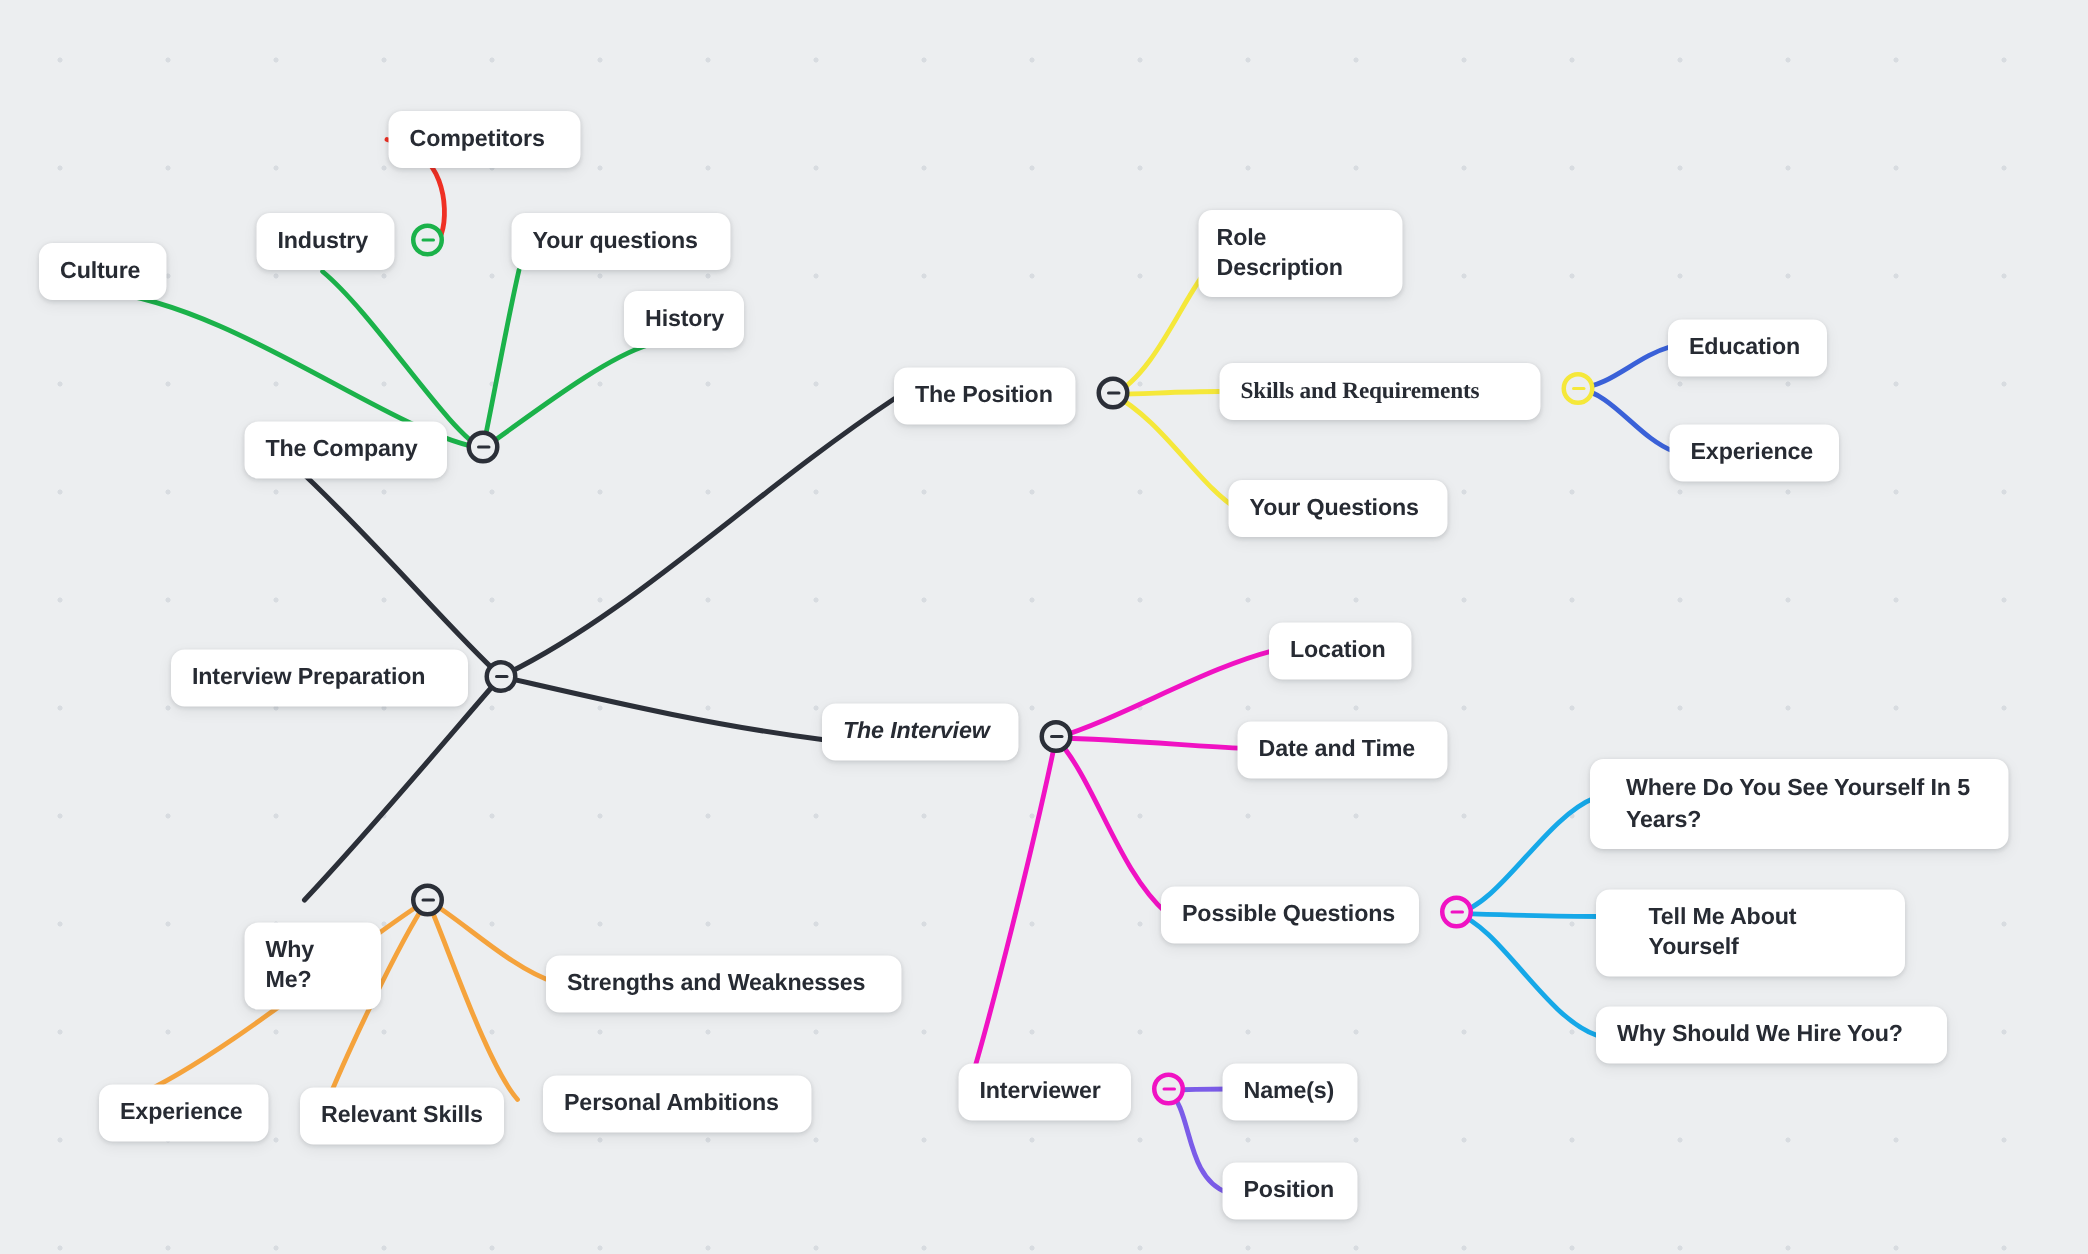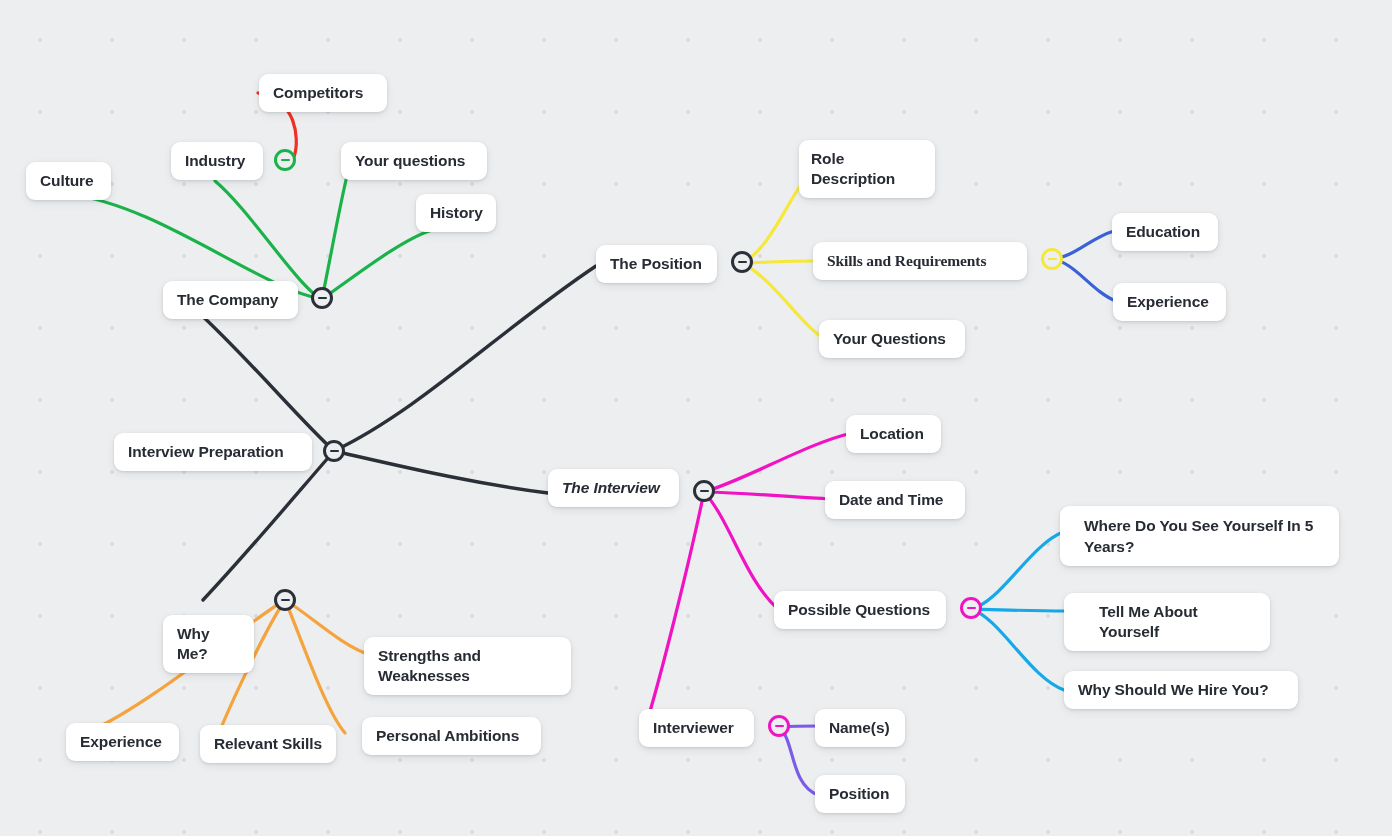--- a/index.html
+++ b/index.html
@@ -147,18 +147,18 @@
       <div class="node" style="left: 639px; top: 709px; width: 115px; min-height: 37px;">Interviewer</div>
       <div class="toggle" style="left: 768px; top: 715px; border-color: rgb(240, 18, 195);">
         <span class="bar" style="background: rgb(240, 18, 195);"></span>
       </div>
       <div class="node" style="left: 815px; top: 709px; width: 90px; min-height: 37px; text-align: right;">Name(s)</div>
       <div class="node" style="left: 815px; top: 775px; width: 90px; min-height: 37px;">Position</div>
       <div class="node" style="left: 163px; top: 582px; width: 91px; min-height: 37px; margin-top: 33px;">Why Me?</div>
       <div class="toggle" style="left: 274px; top: 589px; border-color: rgb(43, 47, 56);">
         <span class="bar" style="background: rgb(43, 47, 56);"></span>
       </div>
-      <div class="node" style="left: 364px; top: 637px; width: 207px; min-height: 37px;">Strengths and Weaknesses</div>
+      <div class="node" style="left: 364px; top: 637px; width: 237px; min-height: 37px;">Strengths and Weaknesses</div>
       <div class="node" style="left: 362px; top: 717px; width: 179px; min-height: 37px;">Personal Ambitions</div>
       <div class="node" style="left: 200px; top: 725px; width: 136px; min-height: 37px;">Relevant Skills</div>
       <div class="node" style="left: 66px; top: 723px; width: 113px; min-height: 37px;">Experience</div>
     </div>
 </div>
 
 </body></html>

